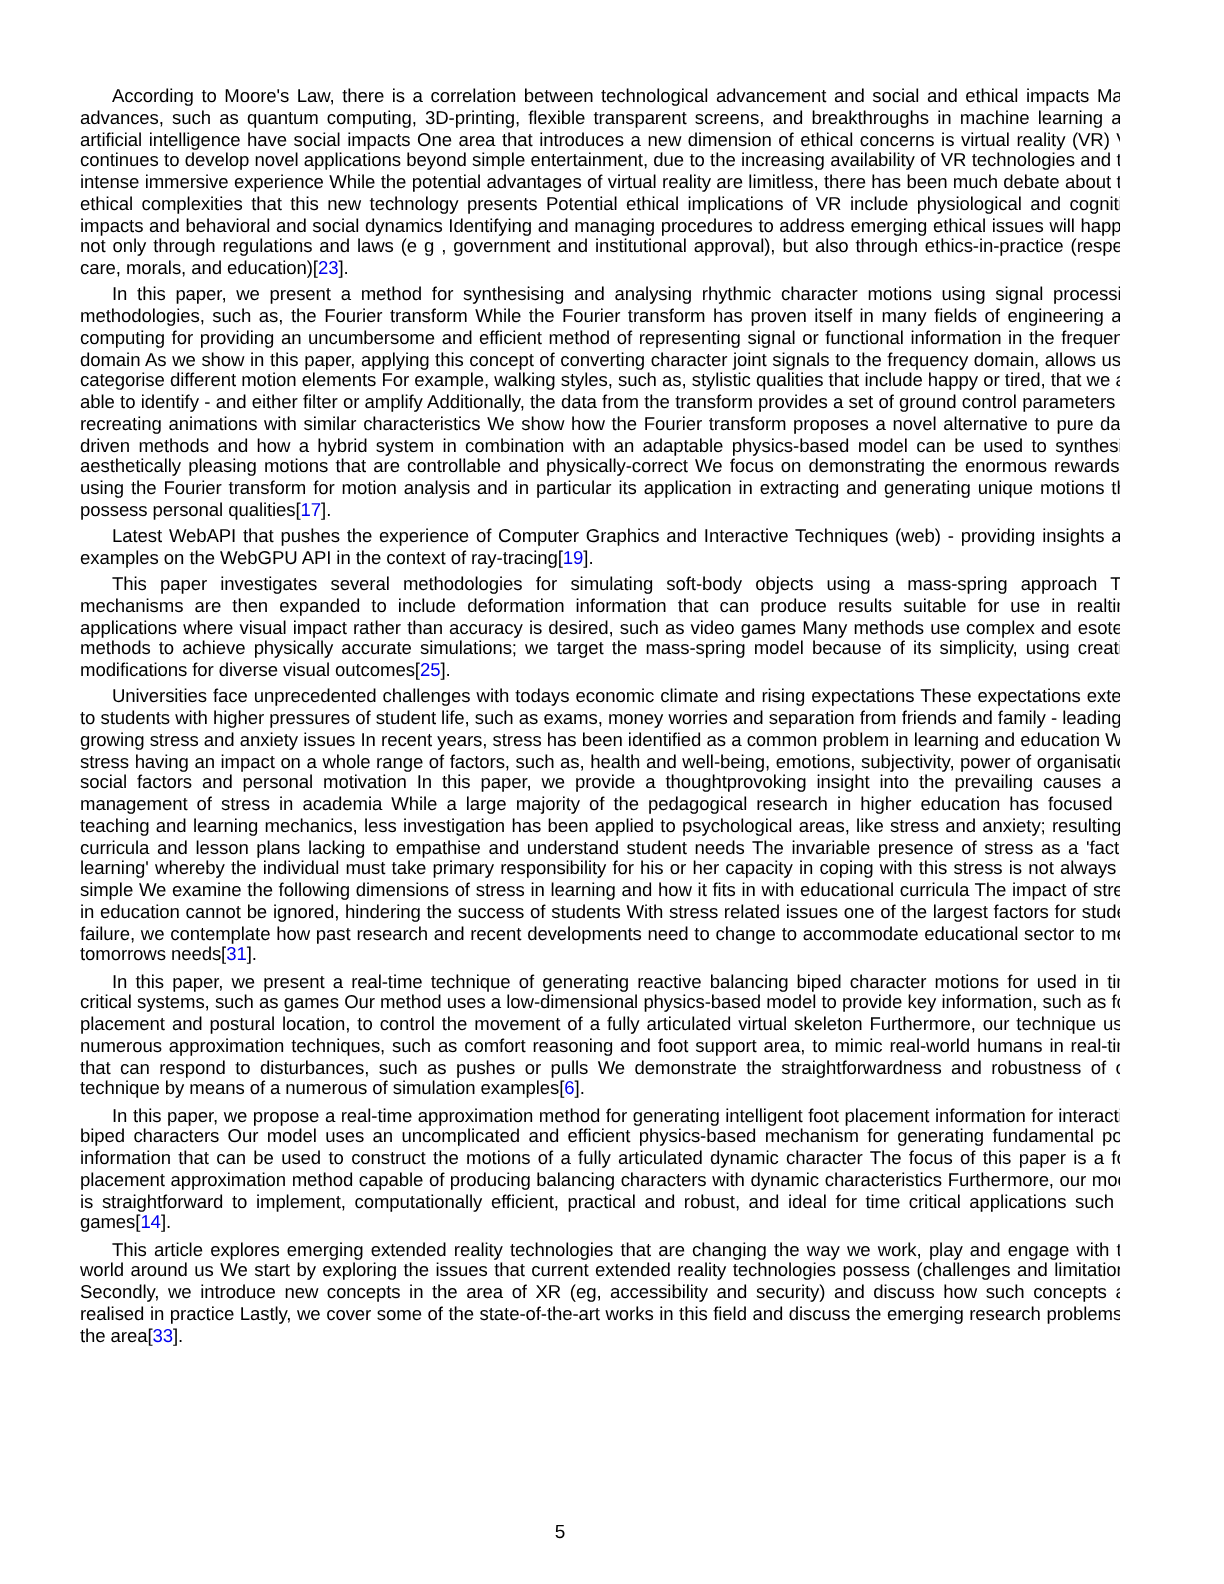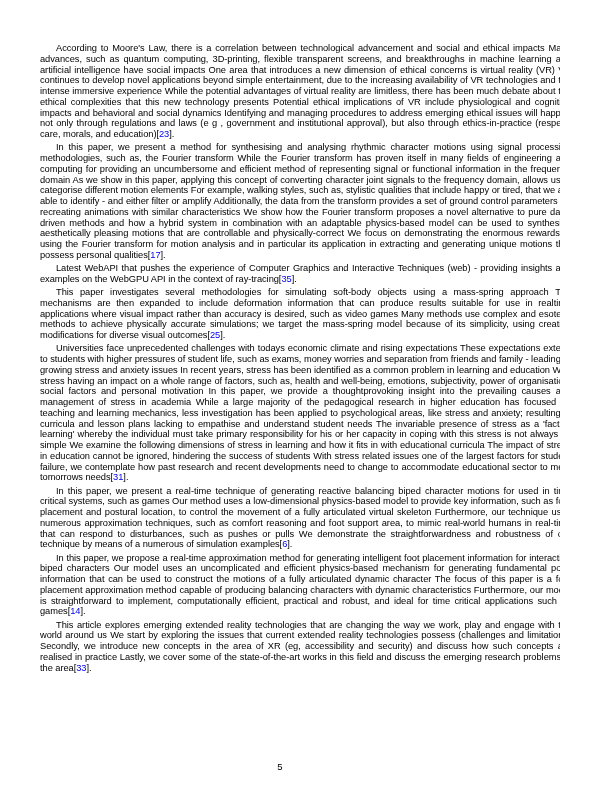--- a/index.html
+++ b/index.html
@@ -42,21 +42,21 @@
     font-size: 9.5px;
   }
 </style>
 </head>
 <body>
 
 <div class="page">
   <main class="textblock">
       <p class="para"><span>According to Moore's Law, there is a correlation between technological advancement and social and ethical impacts Many advances, such as quantum computing, 3D-printing, flexible transparent screens, and breakthroughs in machine learning and artificial intelligence have social impacts One area that introduces a new dimension of ethical concerns is virtual reality (VR) VR continues to develop novel applications beyond simple entertainment, due to the increasing availability of VR technologies and the intense immersive experience While the potential advantages of virtual reality are limitless, there has been much debate about the ethical complexities that this new technology presents Potential ethical implications of VR include physiological and cognitive impacts and behavioral and social dynamics Identifying and managing procedures to address emerging ethical issues will happen not only through regulations and laws (e g , government and institutional approval), but also through ethics-in-practice (respect, care, morals, and education)[</span><span class="cite">23</span><span>].</span></p>
       <p class="para"><span>In this paper, we present a method for synthesising and analysing rhythmic character motions using signal processing methodologies, such as, the Fourier transform While the Fourier transform has proven itself in many fields of engineering and computing for providing an uncumbersome and efficient method of representing signal or functional information in the frequency domain As we show in this paper, applying this concept of converting character joint signals to the frequency domain, allows us to categorise different motion elements For example, walking styles, such as, stylistic qualities that include happy or tired, that we are able to identify - and either filter or amplify Additionally, the data from the transform provides a set of ground control parameters for recreating animations with similar characteristics We show how the Fourier transform proposes a novel alternative to pure data-driven methods and how a hybrid system in combination with an adaptable physics-based model can be used to synthesise aesthetically pleasing motions that are controllable and physically-correct We focus on demonstrating the enormous rewards of using the Fourier transform for motion analysis and in particular its application in extracting and generating unique motions that possess personal qualities[</span><span class="cite">17</span><span>].</span></p>
-      <p class="para"><span>Latest WebAPI that pushes the experience of Computer Graphics and Interactive Techniques (web) - providing insights and examples on the WebGPU API in the context of ray-tracing[</span><span class="cite">35</span><span>].</span></p>
+      <p class="para"><span>Latest WebAPI that pushes the experience of Computer Graphics and Interactive Techniques (web) - providing insights and examples on the WebGPU API in the context of ray-tracing[</span><span class="cite">19</span><span>].</span></p>
       <p class="para"><span>This paper investigates several methodologies for simulating soft-body objects using a mass-spring approach The mechanisms are then expanded to include deformation information that can produce results suitable for use in realtime applications where visual impact rather than accuracy is desired, such as video games Many methods use complex and esoteric methods to achieve physically accurate simulations; we target the mass-spring model because of its simplicity, using creative modifications for diverse visual outcomes[</span><span class="cite">25</span><span>].</span></p>
       <p class="para"><span>Universities face unprecedented challenges with todays economic climate and rising expectations These expectations extend to students with higher pressures of student life, such as exams, money worries and separation from friends and family - leading to growing stress and anxiety issues In recent years, stress has been identified as a common problem in learning and education With stress having an impact on a whole range of factors, such as, health and well-being, emotions, subjectivity, power of organisation, social factors and personal motivation In this paper, we provide a thoughtprovoking insight into the prevailing causes and management of stress in academia While a large majority of the pedagogical research in higher education has focused on teaching and learning mechanics, less investigation has been applied to psychological areas, like stress and anxiety; resulting in curricula and lesson plans lacking to empathise and understand student needs The invariable presence of stress as a 'fact of learning' whereby the individual must take primary responsibility for his or her capacity in coping with this stress is not always so simple We examine the following dimensions of stress in learning and how it fits in with educational curricula The impact of stress in education cannot be ignored, hindering the success of students With stress related issues one of the largest factors for student failure, we contemplate how past research and recent developments need to change to accommodate educational sector to meet tomorrows needs[</span><span class="cite">31</span><span>].</span></p>
       <p class="para"><span>In this paper, we present a real-time technique of generating reactive balancing biped character motions for used in time critical systems, such as games Our method uses a low-dimensional physics-based model to provide key information, such as foot placement and postural location, to control the movement of a fully articulated virtual skeleton Furthermore, our technique uses numerous approximation techniques, such as comfort reasoning and foot support area, to mimic real-world humans in real-time that can respond to disturbances, such as pushes or pulls We demonstrate the straightforwardness and robustness of our technique by means of a numerous of simulation examples[</span><span class="cite">6</span><span>].</span></p>
       <p class="para"><span>In this paper, we propose a real-time approximation method for generating intelligent foot placement information for interactive biped characters Our model uses an uncomplicated and efficient physics-based mechanism for generating fundamental pose information that can be used to construct the motions of a fully articulated dynamic character The focus of this paper is a foot placement approximation method capable of producing balancing characters with dynamic characteristics Furthermore, our model is straightforward to implement, computationally efficient, practical and robust, and ideal for time critical applications such as games[</span><span class="cite">14</span><span>].</span></p>
       <p class="para"><span>This article explores emerging extended reality technologies that are changing the way we work, play and engage with the world around us We start by exploring the issues that current extended reality technologies possess (challenges and limitations) Secondly, we introduce new concepts in the area of XR (eg, accessibility and security) and discuss how such concepts are realised in practice Lastly, we cover some of the state-of-the-art works in this field and discuss the emerging research problems in the area[</span><span class="cite">33</span><span>].</span></p>
     </main>
   <div class="pagenum">5</div>
 </div>
 
 </body></html>

